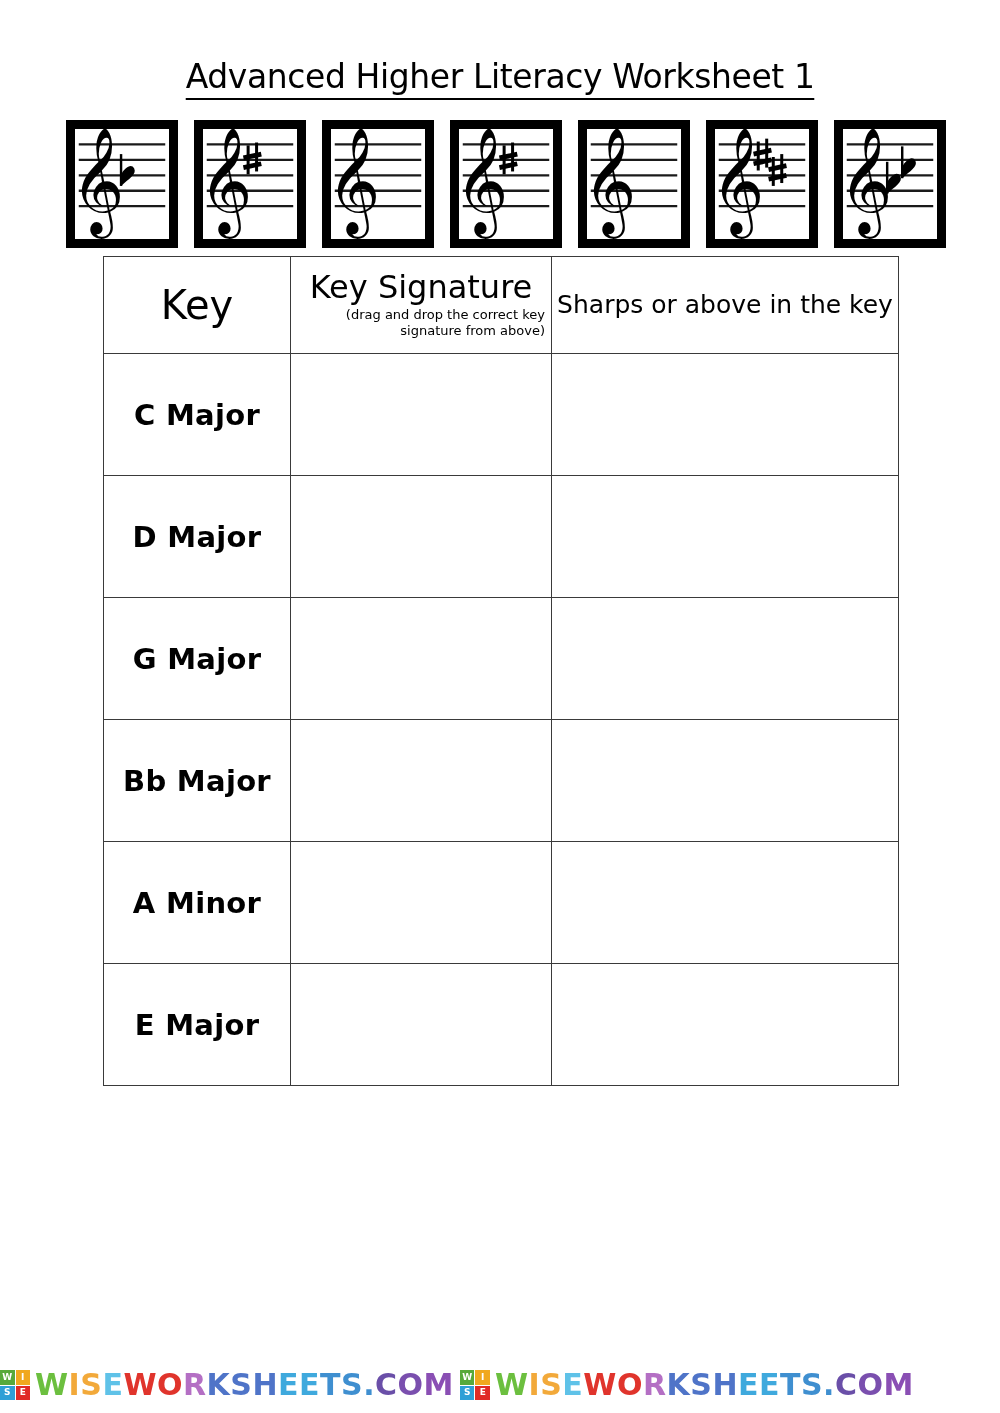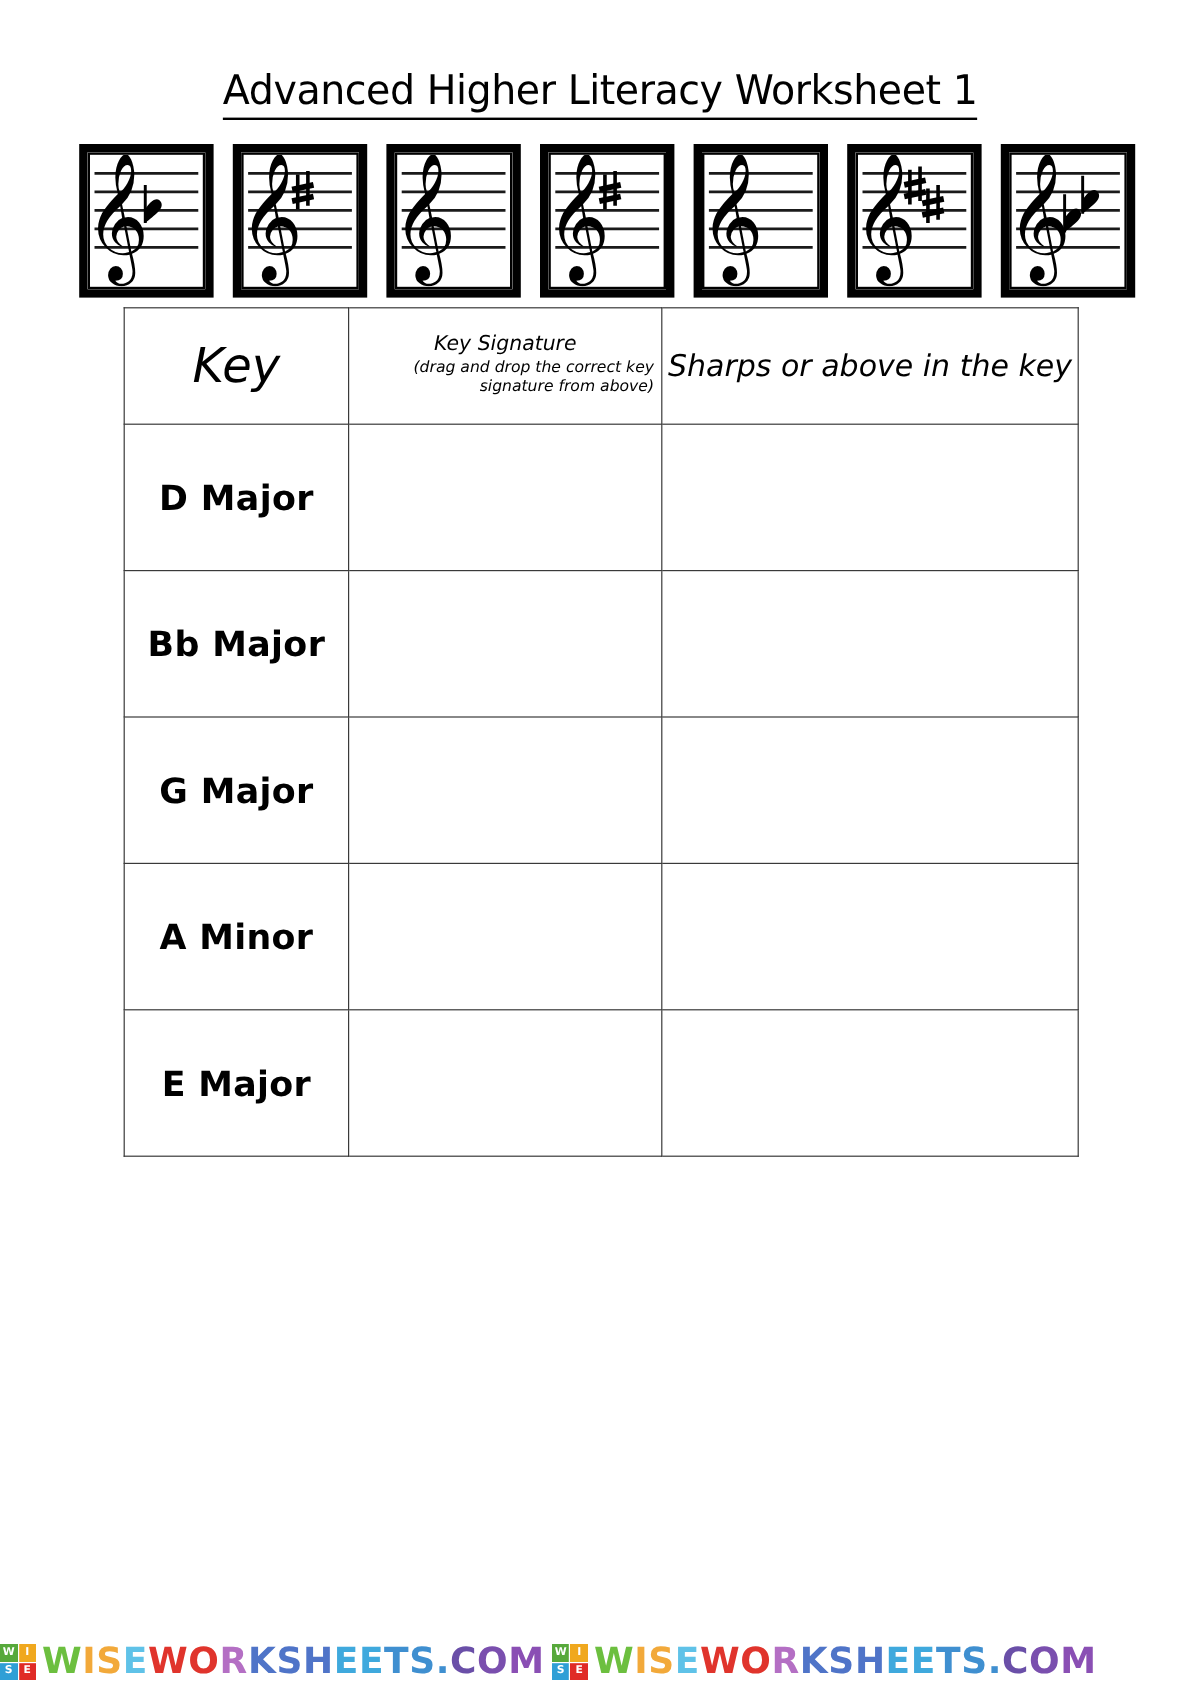--- a/index.html
+++ b/index.html
@@ -83,33 +83,33 @@
   .sheet-table td, .sheet-table th {
     border: 1.5px solid #3a3a3a;
     padding: 0;
     vertical-align: middle;
     background: #fff;
   }
   col.c-key    { width: 187px; }
   col.c-sig    { width: 261px; }
   col.c-sharps { width: 347px; }
 
-  .hdr-row th { height: 96px; font-style: italic; }
+  .hdr-row th { height: 96px; }
 
   .hdr-key {
     font-family: "DejaVu Sans", sans-serif;
     font-weight: 400;
     font-size: 40px;
     text-align: center;
     color: #000;
   }
   .hdr-sig-main {
     font-family: "DejaVu Sans", sans-serif;
     font-weight: 400;
-    font-size: 17px;
+    font-size: 32px;
     text-align: center;
     line-height: 1.05;
     color: #000;
   }
   .hdr-sig-sub {
     font-family: "DejaVu Sans", sans-serif;
     font-weight: 400;
     font-size: 13px;
     text-align: right;
     line-height: 1.22;
@@ -340,31 +340,36 @@
         <div class="hdr-sig-main">Key Signature</div>
         <div class="hdr-sig-sub">(drag and drop the correct key signature from above)</div>
       </th>
       <th>
         <div class="hdr-sharps">Sharps or above in the key</div>
       </th>
     </tr>
   </thead>
   <tbody id="table-body">
       <tr class="body-row">
+        <td class="key-cell">C Major</td>
+        <td class="drop-cell"></td>
+        <td class="answer-cell"></td>
+      </tr>
+      <tr class="body-row">
         <td class="key-cell">D Major</td>
         <td class="drop-cell"></td>
         <td class="answer-cell"></td>
       </tr>
       <tr class="body-row">
+        <td class="key-cell">G Major</td>
+        <td class="drop-cell"></td>
+        <td class="answer-cell"></td>
+      </tr>
+      <tr class="body-row">
         <td class="key-cell">Bb Major</td>
-        <td class="drop-cell"></td>
-        <td class="answer-cell"></td>
-      </tr>
-      <tr class="body-row">
-        <td class="key-cell">G Major</td>
         <td class="drop-cell"></td>
         <td class="answer-cell"></td>
       </tr>
       <tr class="body-row">
         <td class="key-cell">A Minor</td>
         <td class="drop-cell"></td>
         <td class="answer-cell"></td>
       </tr>
       <tr class="body-row">
         <td class="key-cell">E Major</td>

